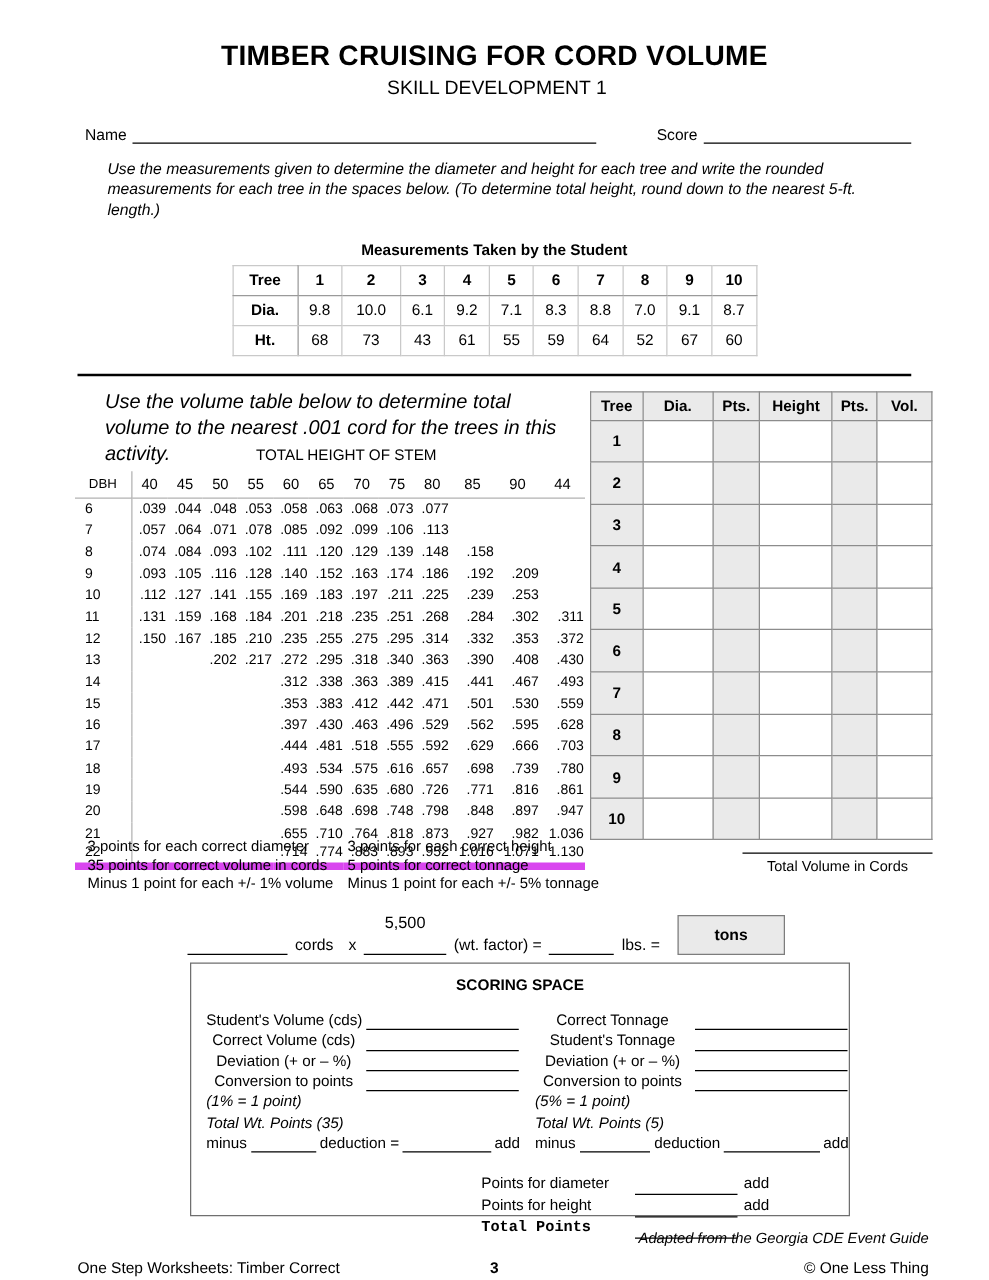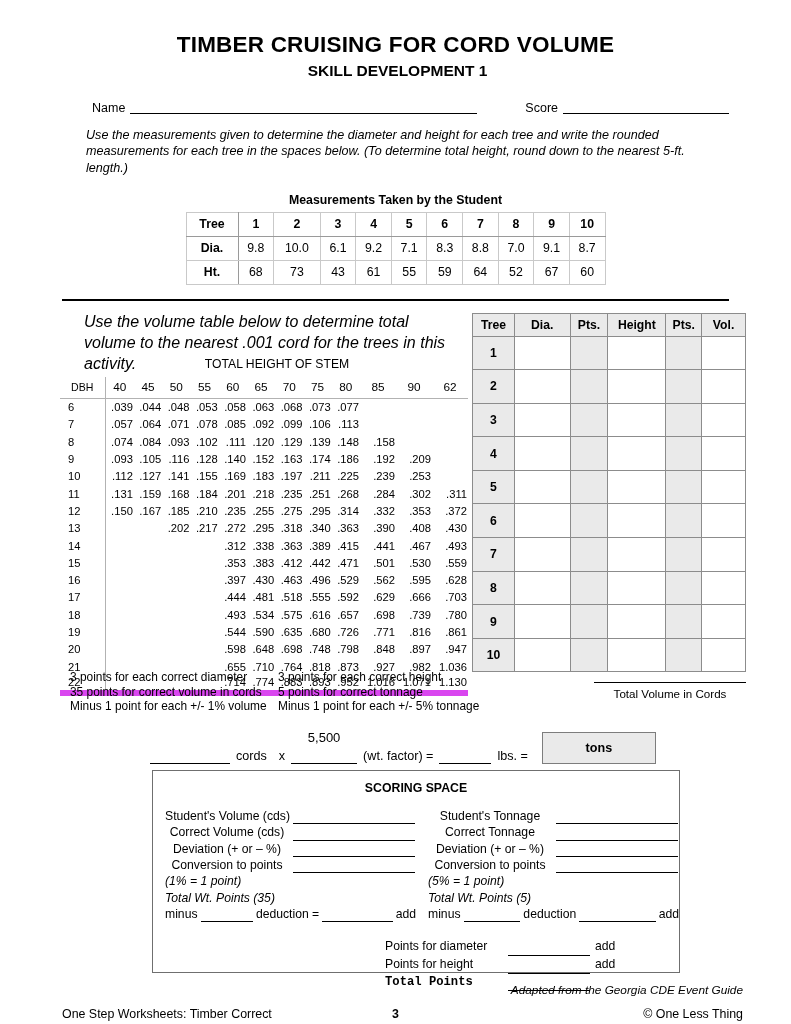--- a/index.html
+++ b/index.html
@@ -19,30 +19,30 @@
     text-align: center;
     font-size: 22.5px;
     font-weight: bold;
     letter-spacing: .2px;
     margin: 32px 0 0 0;
     line-height: 1.15;
   }
   .title-sub {
     text-align: center;
     font-size: 15.5px;
-    font-weight: bold;
+    font-weight: normal;
     margin: 4px 0 0 4px;
     line-height: 1.15;
   }
 
   
   .namerow {
     display: flex;
-    align-items: center;
-    margin: 21px 62px 0 92px;
+    align-items: flex-end;
+    margin: 21px 62px 0 68px;
     font-size: 12.5px;
   }
   .nm-label { white-space: nowrap; padding-right: 5px; }
   .nm-rule { flex: 1 1 auto; border-bottom: 1.3px solid #000; height: 13px; }
   .nm-gap { width: 48px; }
   .sc-rule { width: 166px; border-bottom: 1.3px solid #000; height: 13px; }
 
   
   .intro {
     font-style: italic;
@@ -176,21 +176,21 @@
     margin-left: 150px;
     height: 40px;
   }
   .blank { border-bottom: 1.1px solid #000; height: 17px; }
   .b1 { width: 80px; }
   .b2 { width: 66px; }
   .b3 { width: 52px; }
   .lbl { padding: 0 6px 1px 6px; white-space: nowrap; }
   .wtfac { text-align:right; padding-bottom:2px; font-size:13px; }
   .tonsbox {
-    width: 114px; height: 32px;
+    width: 86px; height: 32px;
     border: 1.3px solid #7d7d7d;
     background: #eaeaea;
     display: flex; align-items: center; justify-content: center;
     font-weight: bold; font-size: 12.6px;
     margin-left: 8px;
   }
 
   
   .scoring {
     position: absolute;
@@ -313,21 +313,21 @@
               <td>45</td>
               <td>50</td>
               <td>55</td>
               <td>60</td>
               <td>65</td>
               <td>70</td>
               <td>75</td>
               <td>80</td>
               <td>85</td>
               <td>90</td>
-              <td>62</td>
+              <td>44</td>
             </tr>
           </thead>
         <tbody id="vol-body">
             <tr>
               <td class="dbh">6</td>
               <td>.039</td>
               <td>.044</td>
               <td>.048</td>
               <td>.053</td>
               <td>.058</td>
@@ -750,25 +750,25 @@
           <div class="sc-minus">
             <span>minus</span>
             <span class="ml-blank"></span>
             <span>deduction =</span>
             <span class="ml-blank2"></span>
             <span>add</span>
           </div>
         </div>
       <div class="sc-col" id="sc-right">
           <div class="sc-line">
+            <span class="sc-lab">Correct Tonnage</span>
+            <span class="sc-blank"></span>
+          </div>
+          <div class="sc-line">
             <span class="sc-lab">Student's Tonnage</span>
-            <span class="sc-blank"></span>
-          </div>
-          <div class="sc-line">
-            <span class="sc-lab">Correct Tonnage</span>
             <span class="sc-blank"></span>
           </div>
           <div class="sc-line">
             <span class="sc-lab">Deviation (+ or – %)</span>
             <span class="sc-blank"></span>
           </div>
           <div class="sc-line">
             <span class="sc-lab">Conversion to points</span>
             <span class="sc-blank"></span>
           </div>

